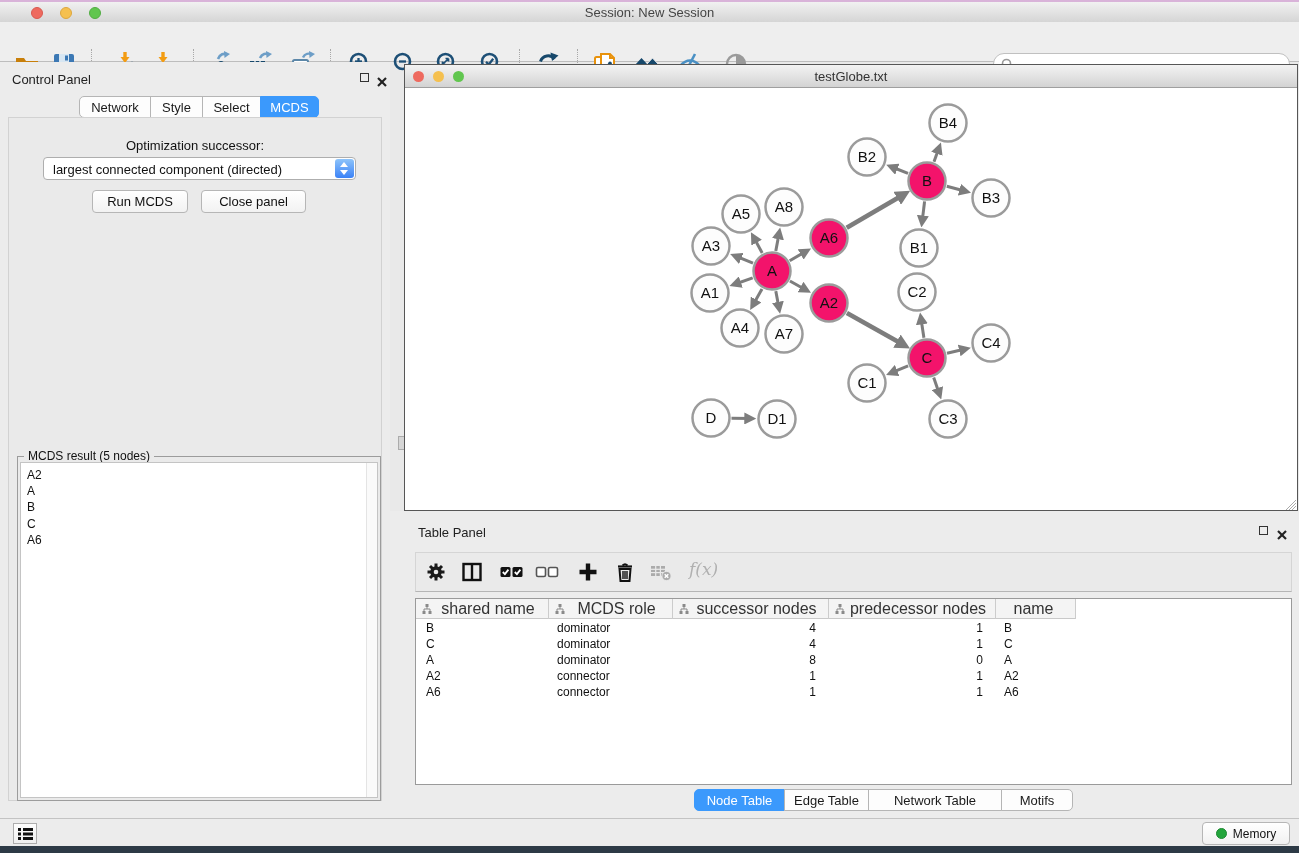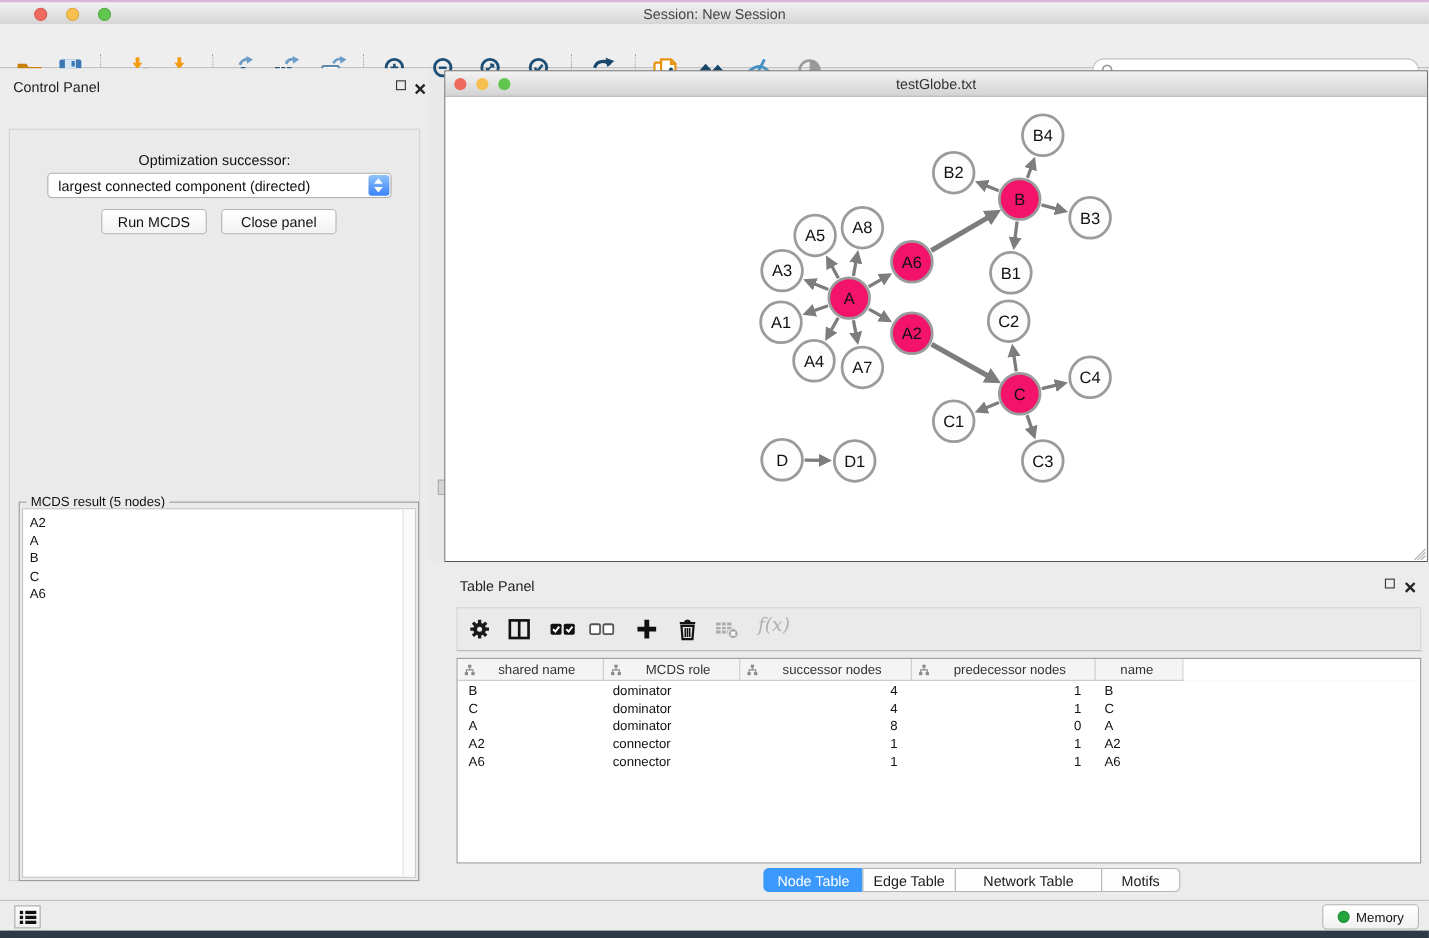--- a/index.html
+++ b/index.html
@@ -89,21 +89,21 @@
   .tp-toolbar { position:absolute; left:25px; top:41px; width:877px; height:40px;
     background:#eaeaea; border:1px solid #d5d5d5; border-bottom:1px solid #b5b5b5; }
   .tp-icon { position:absolute; top:7px; width:24px; height:24px; }
   .fx { position:absolute; left:273px; top:6px; font-family:"DejaVu Serif", serif;
     font-style:italic; font-size:17px; color:#b0b0b0; }
   .node-table { position:absolute; left:25px; top:87px; width:877px; height:187px;
     background:#fff; border:1px solid #9a9a9a; overflow:hidden; }
   .nt-header { position:absolute; left:0; top:0; height:20px; width:100%; display:flex;
     background:#f4f4f4; border-bottom:1px solid #c9c9c9; }
   .th { height:20px; border-right:1px solid #cccccc; display:flex; align-items:center;
-    font-size:12px; color:#333; position:relative; }
+    font-size:16px; color:#333; position:relative; }
   .th svg { margin-left:6px; }
   .th .th-label { flex:1; text-align:center; padding-right:4px; }
   .th-filler { flex:1; background:#fff; border-right:none; }
   .nt-body { position:absolute; left:0; top:21px; width:100%; }
   .tr { display:flex; height:16px; }
   .td { font-size:12px; color:#111; line-height:16px; white-space:nowrap; overflow:hidden; }
   .td.l { text-align:left; } .td.r { text-align:right; }
   .nt-tabs { position:absolute; left:282px; top:278px; display:flex;padding-left:22px; }
   .nt-tabs .tab { font-size:13px; }
 
@@ -294,20 +294,26 @@
   <div class="panel-title cp-title">Control Panel</div>
   <span class="win-mini" style="left:360px; top:11px;">
       <span class="float-box"></span>
     </span>
   <span class="win-mini" style="left:377px; top:11px;">
     <svg width="10" height="10">
         <line x1="1" y1="1" x2="9" y2="9" stroke="#222" stroke-width="2.2"></line>
         <line x1="9" y1="1" x2="1" y2="9" stroke="#222" stroke-width="2.2"></line>
       </svg>
   </span>
+  <div class="cp-tabs" id="cp-tabs">
+      <div class="tab" style="width: 72px;">Network</div>
+      <div class="tab" style="width: 53px;">Style</div>
+      <div class="tab" style="width: 59px;">Select</div>
+      <div class="tab active" style="width: 59px;">MCDS</div>
+    </div>
   <div class="cp-content"></div>
   <div class="opt-label">Optimization successor:</div>
   <div class="dropdown">
     <span class="dd-text">largest connected component (directed)</span>
     <span class="dd-stepper">
         <span class="up"></span>
         <span class="down"></span>
       </span>
   </div>
   <div class="btn" style="left:92px; top:128px; width:96px;">Run MCDS</div>

